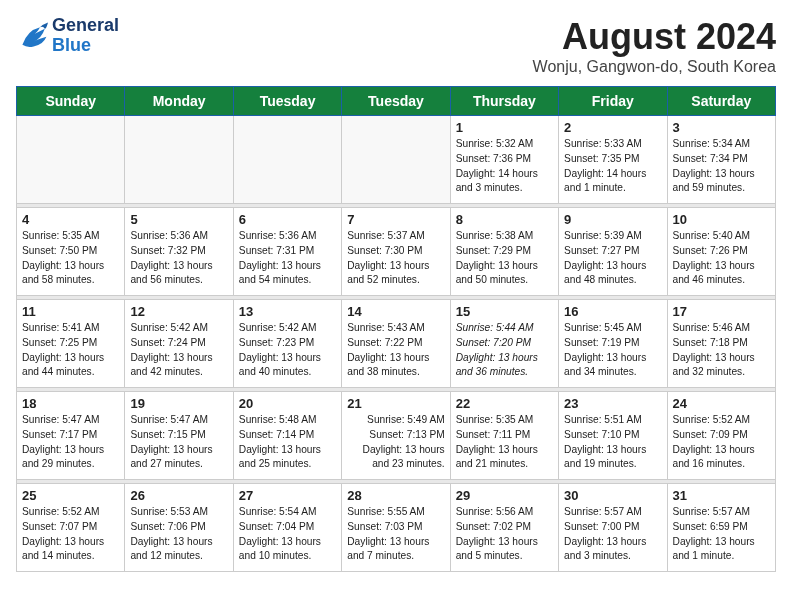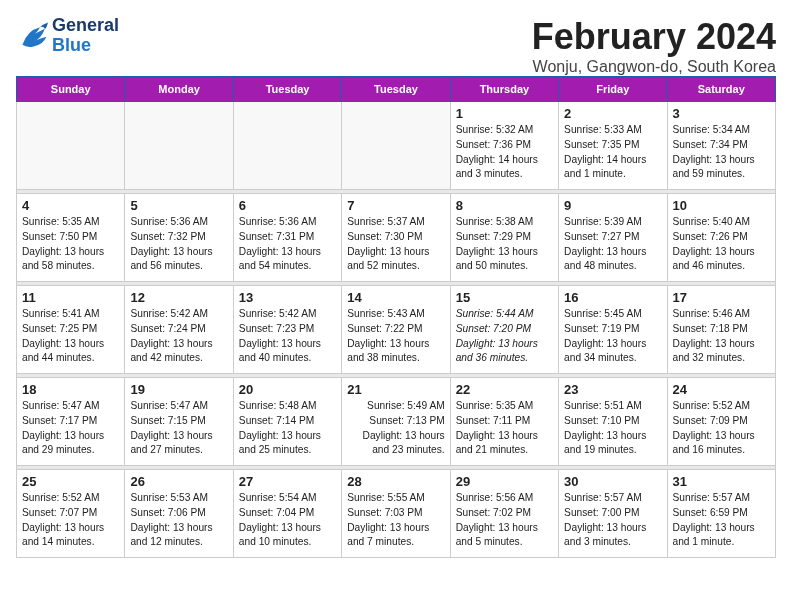--- a/index.html
+++ b/index.html
@@ -7,20 +7,21 @@
       font-family: Arial, sans-serif;
       background: #fff;
       width: 792px;
       min-height: 612px;
       padding: 16px;
     }
     .header {
       display: flex;
       align-items: flex-start;
       justify-content: space-between;
+      margin-bottom: 10px;
     }
     .logo {
       display: flex;
       align-items: center;
       gap: 4px;
     }
     .logo-text {
       font-size: 18px;
       font-weight: bold;
       color: #1a3a6b;
@@ -44,25 +45,25 @@
     .title-location {
       font-size: 16px;
       color: #444;
     }
     .calendar {
       width: 100%;
       border-collapse: collapse;
       table-layout: fixed;
     }
     .calendar th {
-      background: #a21caf;
+      background: #15803d;
       color: #fff;
       text-align: center;
       padding: 6px 4px;
-      font-size: 11px;
+      font-size: 14px;
       font-weight: bold;
       border: 1px solid #1a5fa8;
     }
     .calendar td {
       border: 1px solid #ccc;
       vertical-align: top;
       padding: 4px 5px;
       font-size: 10.5px;
       color: #222;
       background: #fff;
@@ -96,21 +97,21 @@
     <svg class="logo-bird" viewBox="0 0 40 34" xmlns="http://www.w3.org/2000/svg">
       <path d="M8,28 Q14,10 30,6 Q26,14 20,16 Q28,12 36,8 Q32,20 22,24 Q30,20 38,18 Q34,28 22,30 Q14,32 8,28Z" fill="#2176c7"></path>
       <path d="M30,6 Q34,2 40,0 Q38,8 36,8 Q34,4 30,6Z" fill="#1a5fa8"></path>
     </svg>
     <div>
       <div class="logo-text">General</div>
       <div class="logo-text"><span>Blue</span></div>
     </div>
   </div>
   <div class="title-block">
-    <div class="title-month">February 2024</div>
+    <div class="title-month">August 2024</div>
     <div class="title-location">Wonju, Gangwon-do, South Korea</div>
   </div>
 </div>
 
 <table class="calendar">
   <thead>
     <tr>
     <th>Sunday</th>
         <th>Monday</th>
         <th>Tuesday</th>

